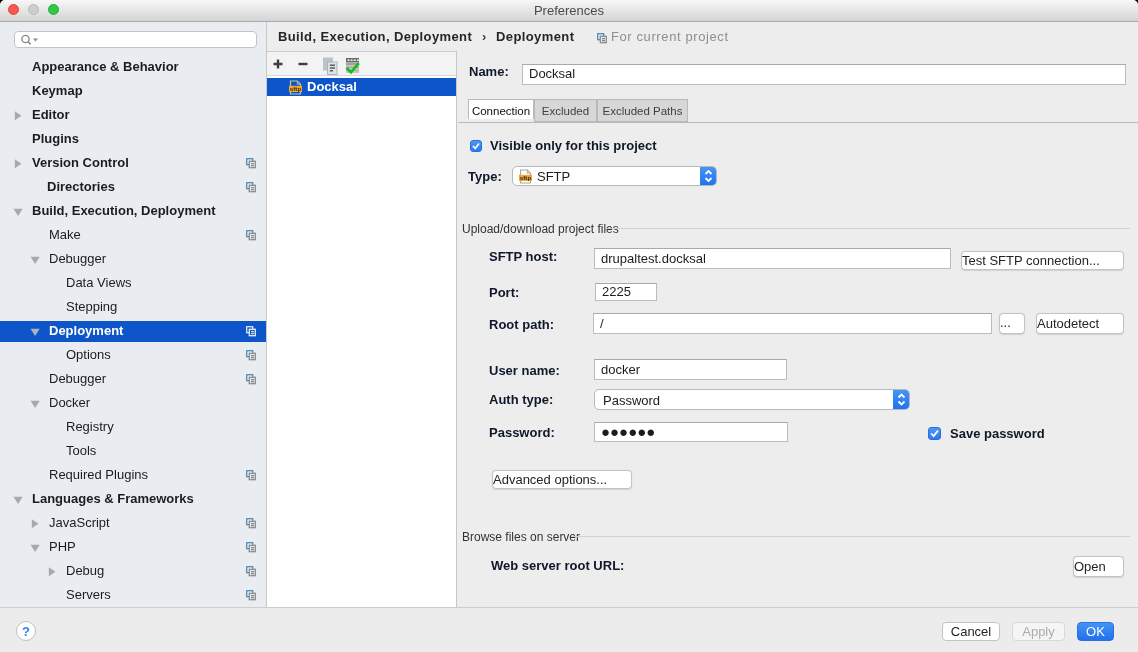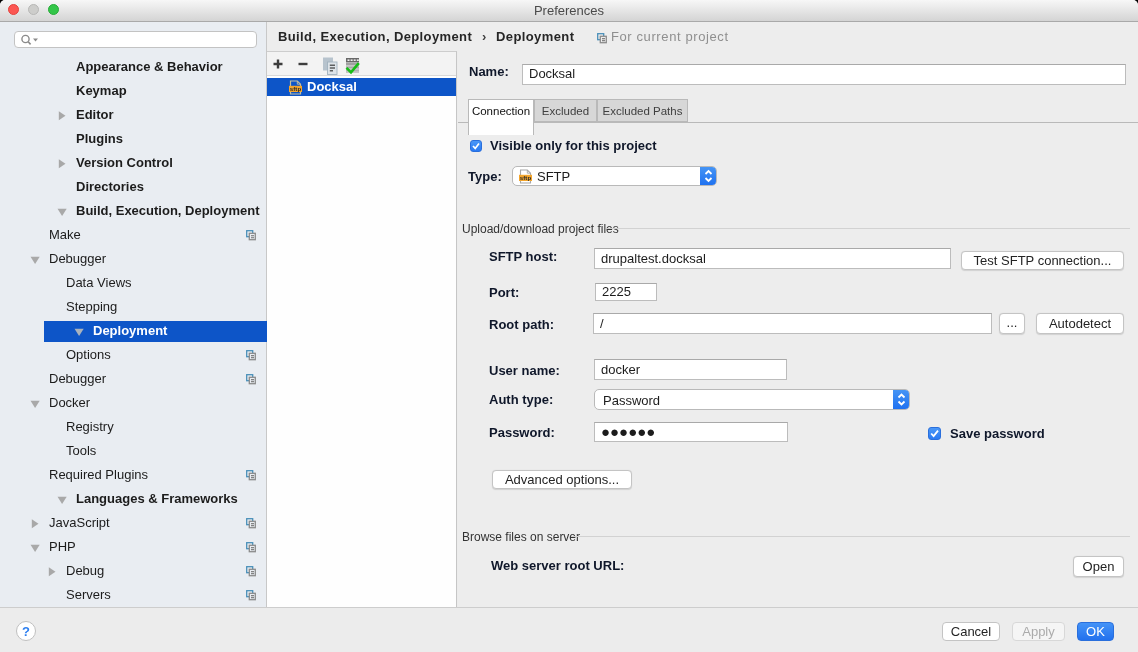--- a/index.html
+++ b/index.html
@@ -18,21 +18,21 @@
 .dot.y { left:28px; background:#cdcdcb; border:0.5px solid #b7b7b5; }
 .dot.g { left:48px; background:#33c649; border:0.5px solid #27ab38; }
 
 
 #sidebar { position:absolute; left:0; top:22px; width:267px; height:585px;
   background:#e9edf2; border-right:1px solid #c8c8c8; }
 #search { position:absolute; left:14px; top:9px; width:243px; height:17px;
   background:#fff; border:1px solid #c3c3c3; border-radius:4px; }
 .tree { position:absolute; left:0; top:33px; width:266px; }
 .trow { position:absolute; left:0; width:266px; height:24px; line-height:24px; font-size:13px; color:#1c1c1c; white-space:nowrap; }
-.trow.b { font-weight:bold;margin-left:44px; }
+.trow.b { font-weight:bold; }
 .trow .arr { position:absolute; top:8px; }
 .trow .pp { position:absolute; left:246px; top:7px; }
 .sel { position:absolute; left:0; top:2px; width:266px; height:21px; background:#0d55c8; }
 
 
 #crumb { position:absolute; left:267px; top:22px; width:871px; height:29px; background:#ededed;
   font-size:13px; line-height:29px; color:#262626; }
 
 
 #mid { position:absolute; left:267px; top:51px; width:190px; height:556px;
@@ -41,34 +41,34 @@
   border-bottom:1px solid #d9d9d9; }
 #docksal { position:absolute; left:0; top:26px; width:189px; height:18px; background:#0d55c8;
   color:#fff; font-weight:bold; font-size:13px; line-height:18px; }
 
 
 #content { position:absolute; left:458px; top:51px; width:680px; height:556px; background:#ededed; }
 .lbl { position:absolute; font-size:13px; font-weight:bold; color:#0f172a; white-space:nowrap; }
 .input { position:absolute; background:#fff; border:1px solid #bcbcbc; border-top-color:#a9a9a9;
   font-size:13px; color:#1c1c1c; line-height:19px; padding-left:6px; white-space:nowrap; }
 .btn { position:absolute; background:#fff; border:1px solid #c4c4c4; border-radius:4px;
-  font-size:13px; color:#242424; text-align:center; box-shadow:0 0.5px 1px rgba(0,0,0,0.12); }
+  font-size:13px; color:#242424; box-shadow:0 0.5px 1px rgba(0,0,0,0.12); }
 .sect { position:absolute; font-size:12px; color:#333; white-space:nowrap; }
 .sline { position:absolute; height:1px; background:#d2d2d2; }
 .select { position:absolute; background:#fff; border:1px solid #b9b9b9; border-radius:5px;
   font-size:13px; color:#1c1c1c; overflow:hidden; }
 .stepper { position:absolute; right:-1px; top:-1px; bottom:-1px; width:17px;
   background:linear-gradient(#4796f5,#1e70f0); }
 .cb { position:absolute; background:linear-gradient(#4a97f7,#2a7af2); border-radius:3px; border:0.5px solid #2a6fdc; }
 
 
 #tabs { position:absolute; left:0; top:48px; width:680px; height:24px; }
 .tab { position:absolute; top:0; height:23px; line-height:23px; text-align:center; font-size:11.5px;
   background:#d7d7d7; border:1px solid #b9b9b9; color:#3f3f3f; }
-.tab.active { background:#fff; color:#111; border-bottom:none; height:36px; z-index:2; }
+.tab.active { background:#fff; color:#111; border-bottom:none; height:20px; z-index:2; }
 #tabline { position:absolute; left:0; top:71px; width:680px; height:1px; background:#b9b9b9; }
 
 
 #bottom { position:absolute; left:0; top:607px; width:1138px; height:45px; background:#ececec;
   border-top:1px solid #cdcdcd; }
 #help { position:absolute; left:16px; top:13px; width:20px; height:20px; border-radius:50%;
   background:#fff; border:1px solid #c0c0c0; color:#2d7ff0; font-size:13px; font-weight:bold;
   text-align:center; line-height:19px; }
 .bbtn { position:absolute; top:14px; height:19px; line-height:18px; text-align:center; font-size:13px;
   border-radius:4px; }
@@ -114,21 +114,21 @@
           </svg>
           <span style="position:absolute;left:32px;color:#1c1c1c">Version Control</span>
           <svg class="pp" width="10" height="11" viewBox="0 0 10 11">
             <rect x="0.7" y="0.7" width="6" height="6" fill="none" stroke="#4a8fb8" stroke-width="1.3"></rect>
             <rect x="3.3" y="3.3" width="6" height="6.4" fill="#e9edf2" stroke="#8c8c8c" stroke-width="1.3"></rect>
             <line x1="5" y1="5.7" x2="8" y2="5.7" stroke="#6f6f6f" stroke-width="1.1"></line>
             <line x1="5" y1="7.7" x2="8" y2="7.7" stroke="#6f6f6f" stroke-width="1.1"></line>
           </svg>
         </div>
 <div class="trow b" style="top:120px">
-          <span style="position:absolute;left:32px;color:#1c1c1c">Directories</span>
+          <span style="position:absolute;left:47px;color:#1c1c1c">Directories</span>
           <svg class="pp" width="10" height="11" viewBox="0 0 10 11">
             <rect x="0.7" y="0.7" width="6" height="6" fill="none" stroke="#4a8fb8" stroke-width="1.3"></rect>
             <rect x="3.3" y="3.3" width="6" height="6.4" fill="#e9edf2" stroke="#8c8c8c" stroke-width="1.3"></rect>
             <line x1="5" y1="5.7" x2="8" y2="5.7" stroke="#6f6f6f" stroke-width="1.1"></line>
             <line x1="5" y1="7.7" x2="8" y2="7.7" stroke="#6f6f6f" stroke-width="1.1"></line>
           </svg>
         </div>
 <div class="trow b" style="top:144px">
           <svg class="arr" width="10" height="8" style="left:13px;top:9px" viewBox="0 0 10 8">
             <path d="M0.5 0.8 L9.7 0.8 L5.1 8 z" fill="#a9a9a9"></path>

